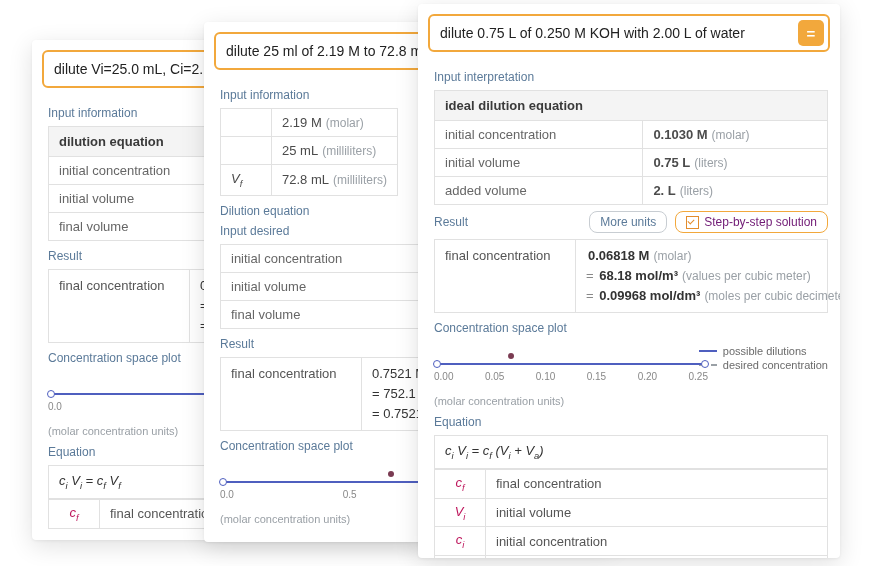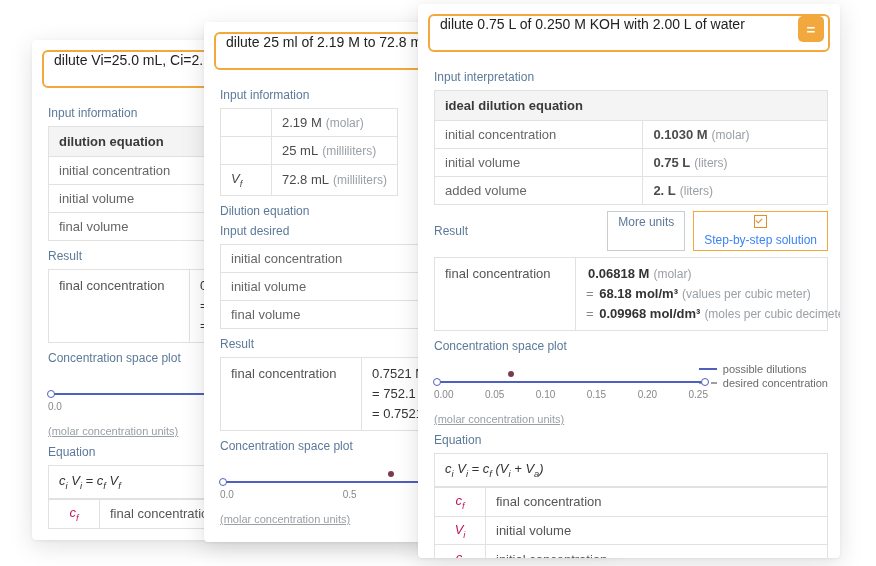--- a/index.html
+++ b/index.html
@@ -27,21 +27,21 @@
   .card2 { left: 204px; top: 22px; width: 410px; height: 520px; }
   .card3 { left: 418px; top: 4px;  width: 422px; height: 554px; }
 
   
   .search {
     margin: 10px 10px 6px 10px;
     border: 2px solid #f2a83c;
     border-radius: 6px;
     height: 34px;
     display: flex;
-    align-items: flex-start;
+    align-items: center;
     padding: 0 4px 0 10px;
     gap: 8px;
   }
   .search-input {
     flex: 1;
     color: #222;
     font-size: 14px;
     white-space: nowrap;
     overflow: hidden;
   }
@@ -70,33 +70,32 @@
     margin: 8px 0 6px 0;
   }
   .section-row {
     display: flex;
     align-items: center;
     justify-content: space-between;
     margin: 6px 0 6px 0;
   }
   .pill-btn {
     border: 1px solid #c8cdd2;
-    border-radius: 0;
+    border-radius: 8px;
     font-size: 12px;
     color: #5b7a99;
     padding: 3px 10px;
     background: #fff;
   }
   .pill-btn.orange {
     border-color: #f2a83c;
-    color: #3b82f6;
+    color: #701a75;
     display: inline-flex;
     align-items: center;
     gap: 5px;
-    flex-direction: column;
   }
   .pill-btn.orange .ico {
     width: 11px; height: 11px; border: 1.5px solid #e38c2c;
     position: relative;
   }
   .pill-btn.orange .ico::after {
     content:""; position:absolute; left:1px; top:2px;
     width:5px; height:3px; border-left:1.5px solid #e38c2c; border-bottom:1.5px solid #e38c2c;
     transform: rotate(-45deg);
   }
@@ -172,21 +171,21 @@
   .plot .axis::before { left:-1px; }
   .plot .axis::after  { right:-1px; }
   .plot .dot {
     position:absolute; top:8px; width:6px; height:6px; background:#7a3b52; border-radius:50%;
   }
   .plot .ticks {
     position:absolute; left:0; right:120px; top:26px;
     display:flex; justify-content:space-between; font-size:10px; color:#888;
   }
   .plot.noleg .ticks { right:0; }
-  .axis-caption { font-size:11px; color:#9aa0a6; margin-top:2px;text-decoration:underline; }
+  .axis-caption { font-size:11px; color:#9aa0a6; margin-top:2px; }
 
   .eq-box {
     border:1px solid #e1e1e1;
     font-size:13px;
   }
   .eq-box .eqline {
     padding: 7px 10px;
     border-bottom:1px solid #e1e1e1;
     font-style: italic;
     color:#333;

